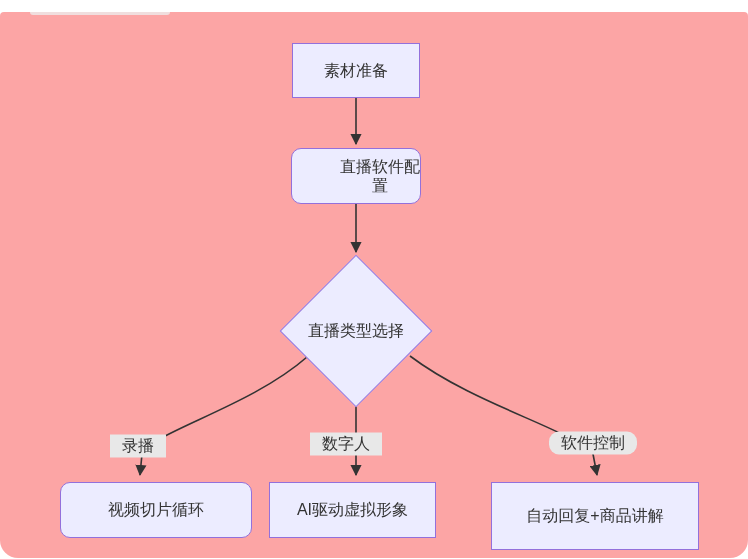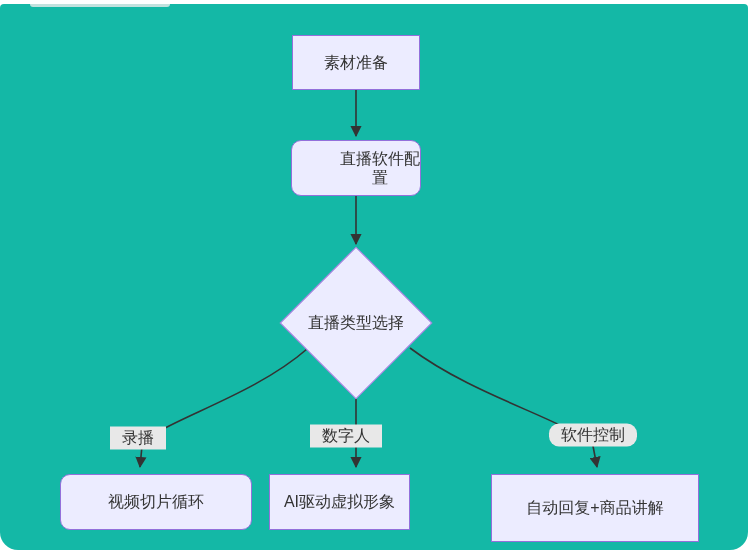--- a/index.html
+++ b/index.html
@@ -4,23 +4,23 @@
 <style>
   html, body {
     margin: 0; padding: 0;
     width: 748px; height: 559px;
     background: #ffffff;
     font-family: "Liberation Sans", sans-serif;
     overflow: hidden;
   }
   .canvas {
     position: absolute;
-    left: 0; top: 4px;
+    left: 0; top: 12px;
     width: 748px; height: 546px;
-    background: #14b8a6;
+    background: #fca5a5;
     border-radius: 4px 4px 18px 18px;
   }
   .top-artifact {
     position: absolute;
     left: 30px; top: 0;
     width: 140px; height: 3px;
     background: #ececec;
     border-radius: 0 0 3px 3px;
     opacity: .8;
   }
@@ -95,21 +95,21 @@
     <span class="node-label">直播软件配置</span>
   </div>
 
   <div class="node diamond-shape" style="left:302px; top:265px; width:108px; height:108px;"></div>
   <div class="diamond-label" style="left:356px; top:319px;">直播类型选择</div>
 
   <div class="node" style="left:60px; top:470px; width:192px; height:56px;border-radius:10px;">
     <span class="node-label">视频切片循环</span>
   </div>
 
-  <div class="node" style="left:269px; top:470px; width:141px; height:56px;">
+  <div class="node" style="left:269px; top:470px; width:167px; height:56px;">
     <span class="node-label">AI驱动虚拟形象</span>
   </div>
 
   <div class="node" style="left:491px; top:470px; width:208px; height:68px;">
     <span class="node-label">自动回复+商品讲解</span>
   </div>
 
   <span class="edge-label" style="left:138px; top:434px;">录播</span>
   <span class="edge-label" style="left:346px; top:432px;">数字人</span>
   <span class="edge-label" style="left:593px; top:431px;border-radius:10px;">软件控制</span>

